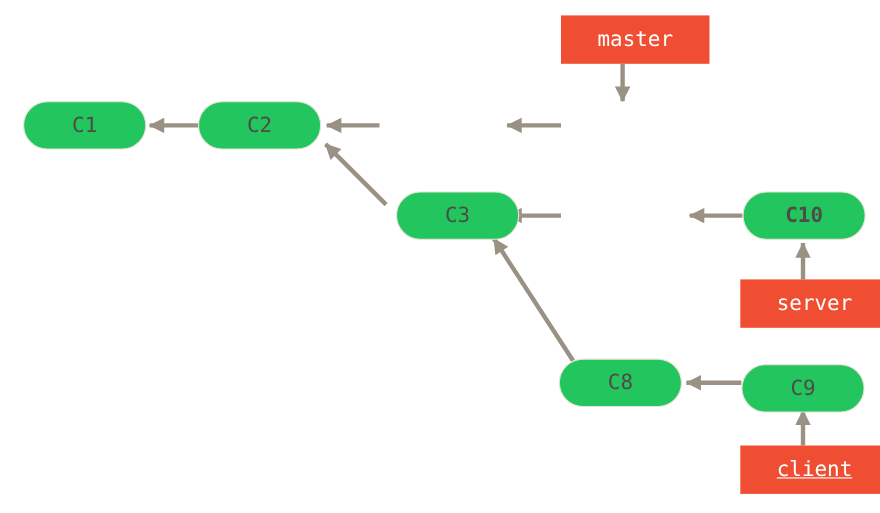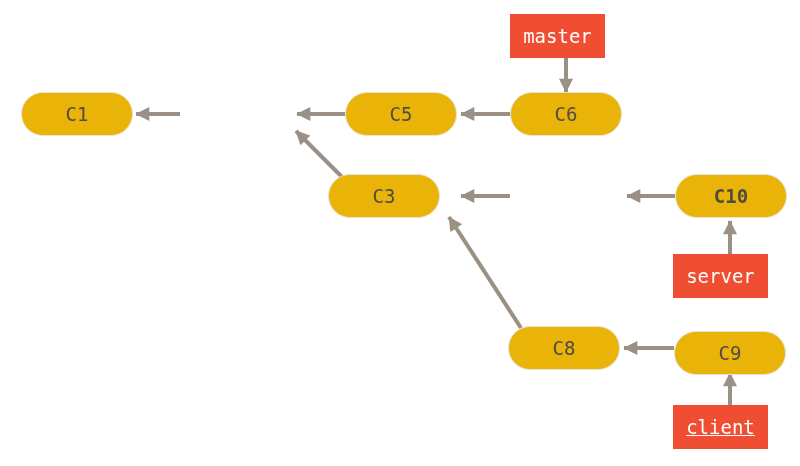--- a/index.html
+++ b/index.html
@@ -27,46 +27,46 @@
   }
   svg.edge-layer marker path {
     fill: #9A9184;
   }
   .node {
     position: absolute;
     width: 112px;
     height: 44px;
     box-sizing: border-box;
     border-radius: 22px;
-    background: #eab308;
+    background: #22c55e;
     border: 1px solid #E6E3D6;
     display: flex;
     align-items: center;
     justify-content: center;
     font-size: 19px;
     color: #4F4B45;
   }
   .branch {
     position: absolute;
-    width: 95px;
+    width: 135px;
     height: 44px;
     box-sizing: border-box;
     background: #F04E32;
     display: flex;
     align-items: center;
     justify-content: center;
     font-size: 19px;
     color: #FFFFFF;
   }
   
   #n-c1  { left: 21px;  top: 92px; }
   #n-c2  { left: 180px; top: 92px; }
   #n-c5  { left: 345px; top: 92px; }
   #n-c6  { left: 510px; top: 92px; }
-  #n-c3  { left: 328px; top: 174px; }
+  #n-c3  { left: 360px; top: 174px; }
   #n-c4  { left: 510px; top: 174px; }
   #n-c10 { left: 675px; top: 174px; font-weight: bold; }
   #n-c8  { left: 508px; top: 326px; }
   #n-c9  { left: 674px; top: 331px; }
   
   #b-master { left: 510px; top: 14px; }
   #b-server { left: 673px; top: 254px; text-align: center; }
   #b-client { left: 673px; top: 405px; text-decoration: underline; }
 </style>
 </head>
@@ -87,22 +87,21 @@
     <path class="edge" d="M675,196 H627" marker-end="url(#ah)"></path>
     <path class="edge" d="M674,348 H624" marker-end="url(#ah)"></path>
     <path class="edge" d="M351,186 L296,131" marker-end="url(#ah)"></path>
     <path class="edge" d="M521,328 L449,217" marker-end="url(#ah)"></path>
     <path class="edge" d="M566,58 V92" marker-end="url(#ah)"></path>
     <path class="edge" d="M730,254 V221" marker-end="url(#ah)"></path>
     <path class="edge" d="M730,405 V373" marker-end="url(#ah)"></path>
   </svg>
 
   <div class="node" id="n-c1">C1</div>
-  <div class="node" id="n-c5">C5</div>
-  <div class="node" id="n-c6">C6</div>
+  <div class="node" id="n-c2">C2</div>
   <div class="node" id="n-c3">C3</div>
   <div class="node" id="n-c10">C10</div>
   <div class="node" id="n-c8">C8</div>
   <div class="node" id="n-c9">C9</div>
 
   <div class="branch" id="b-master">master</div>
   <div class="branch" id="b-server">server</div>
   <div class="branch" id="b-client">client</div>
 
 </div>

